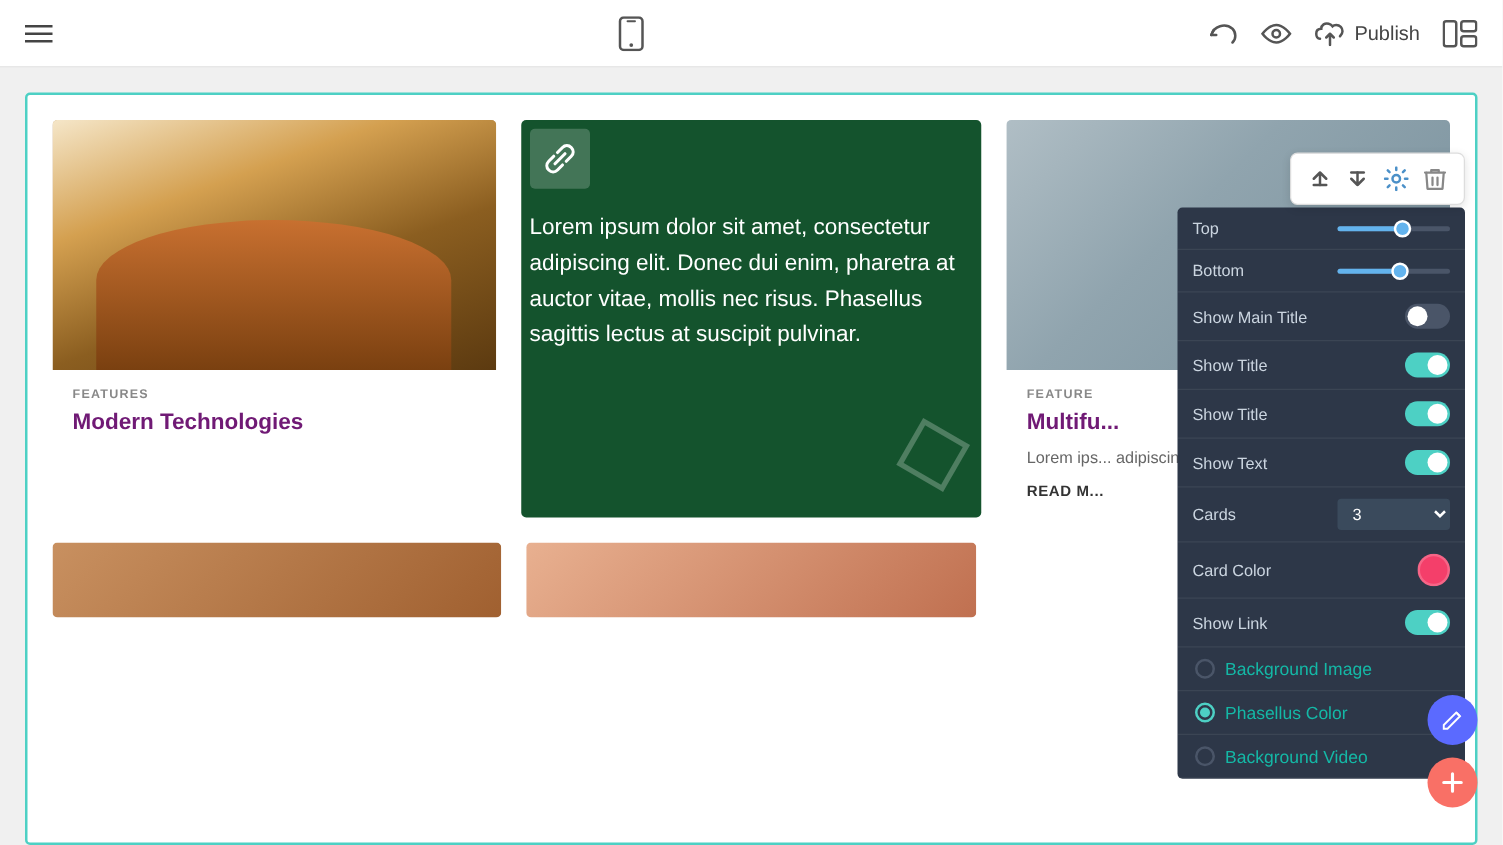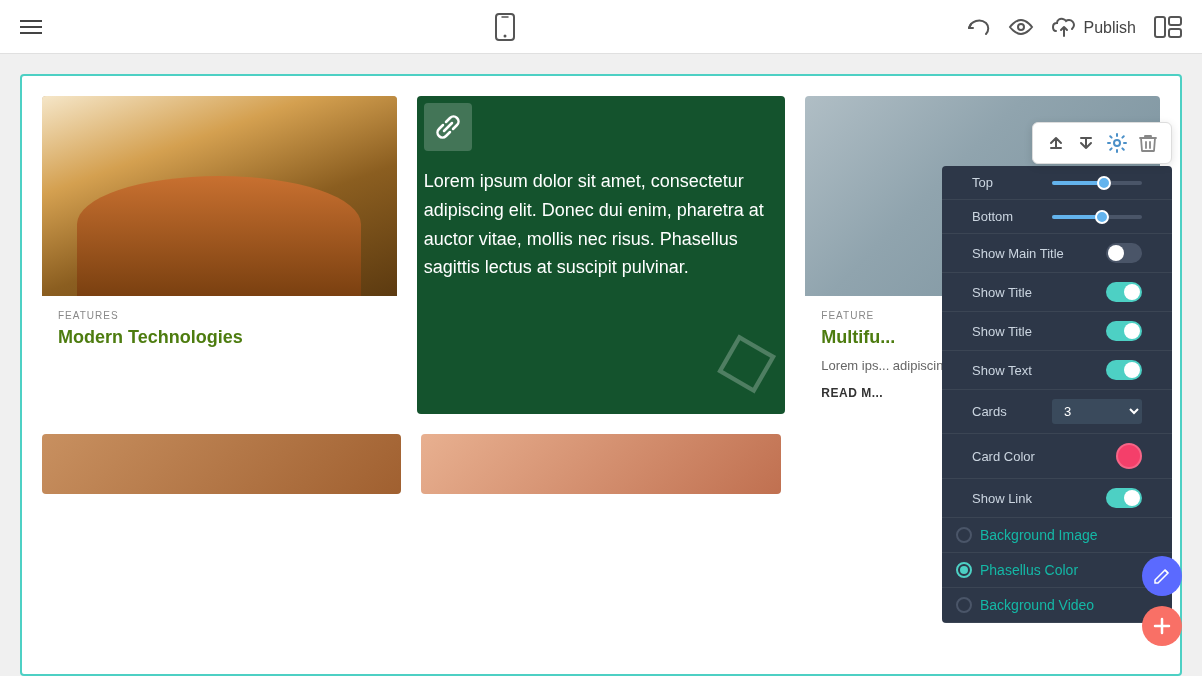--- a/index.html
+++ b/index.html
@@ -79,21 +79,21 @@
       overflow-y: auto;
       max-height: 520px;
       font-size: 13px;
     }
     .settings-panel::-webkit-scrollbar { width: 6px; }
     .settings-panel::-webkit-scrollbar-track { background: #1e2a38; }
     .settings-panel::-webkit-scrollbar-thumb { background: #4a5568; border-radius: 3px; }
 
     .settings-row {
       display: flex; align-items: center; justify-content: space-between;
-      padding: 9px 30px;
+      padding: 9px 12px;
       border-bottom: 1px solid rgba(255,255,255,0.07);
     }
     .settings-row-label { color: #cbd5e0; font-size: 13px; }
 
     
     .slider-track {
       width: 90px; height: 4px; background: #4a5568; border-radius: 2px; position: relative; cursor: pointer;
     }
     .slider-fill { height: 100%; background: #63b3ed; border-radius: 2px; }
     .slider-thumb { width: 14px; height: 14px; border-radius: 50%; background: #63b3ed; position: absolute; top: -5px; border: 2px solid #fff; cursor: pointer; }
@@ -142,22 +142,22 @@
       overflow: hidden;
       min-height: 300px;
     }
 
     .card-img {
       width: 100%; height: 200px; object-fit: cover; background: #c8a882;
       display: flex; align-items: center; justify-content: center; overflow: hidden;
     }
 
     .card-body { padding: 14px 16px; }
-    .card-category { font-size: 10px; font-weight: 400; color: #888; letter-spacing: 1px; text-transform: uppercase; margin-bottom: 6px; }
-    .card-title { font-size: 18px; font-weight: 700; color: #4d7c0f; margin-bottom: 8px; }
+    .card-category { font-size: 10px; font-weight: 700; color: #888; letter-spacing: 1px; text-transform: uppercase; margin-bottom: 6px; }
+    .card-title { font-size: 18px; font-weight: 700; color: #701a75; margin-bottom: 8px; }
     .card-text { font-size: 13px; color: #666; line-height: 1.5; margin-bottom: 10px; }
     .card-link { font-size: 12px; font-weight: 700; color: #333; letter-spacing: 0.5px; }
 
     
     .card-featured {
       flex: 1;
       background: #14532d;
       border-radius: 4px;
       padding: 7px;
       color: #fff;

